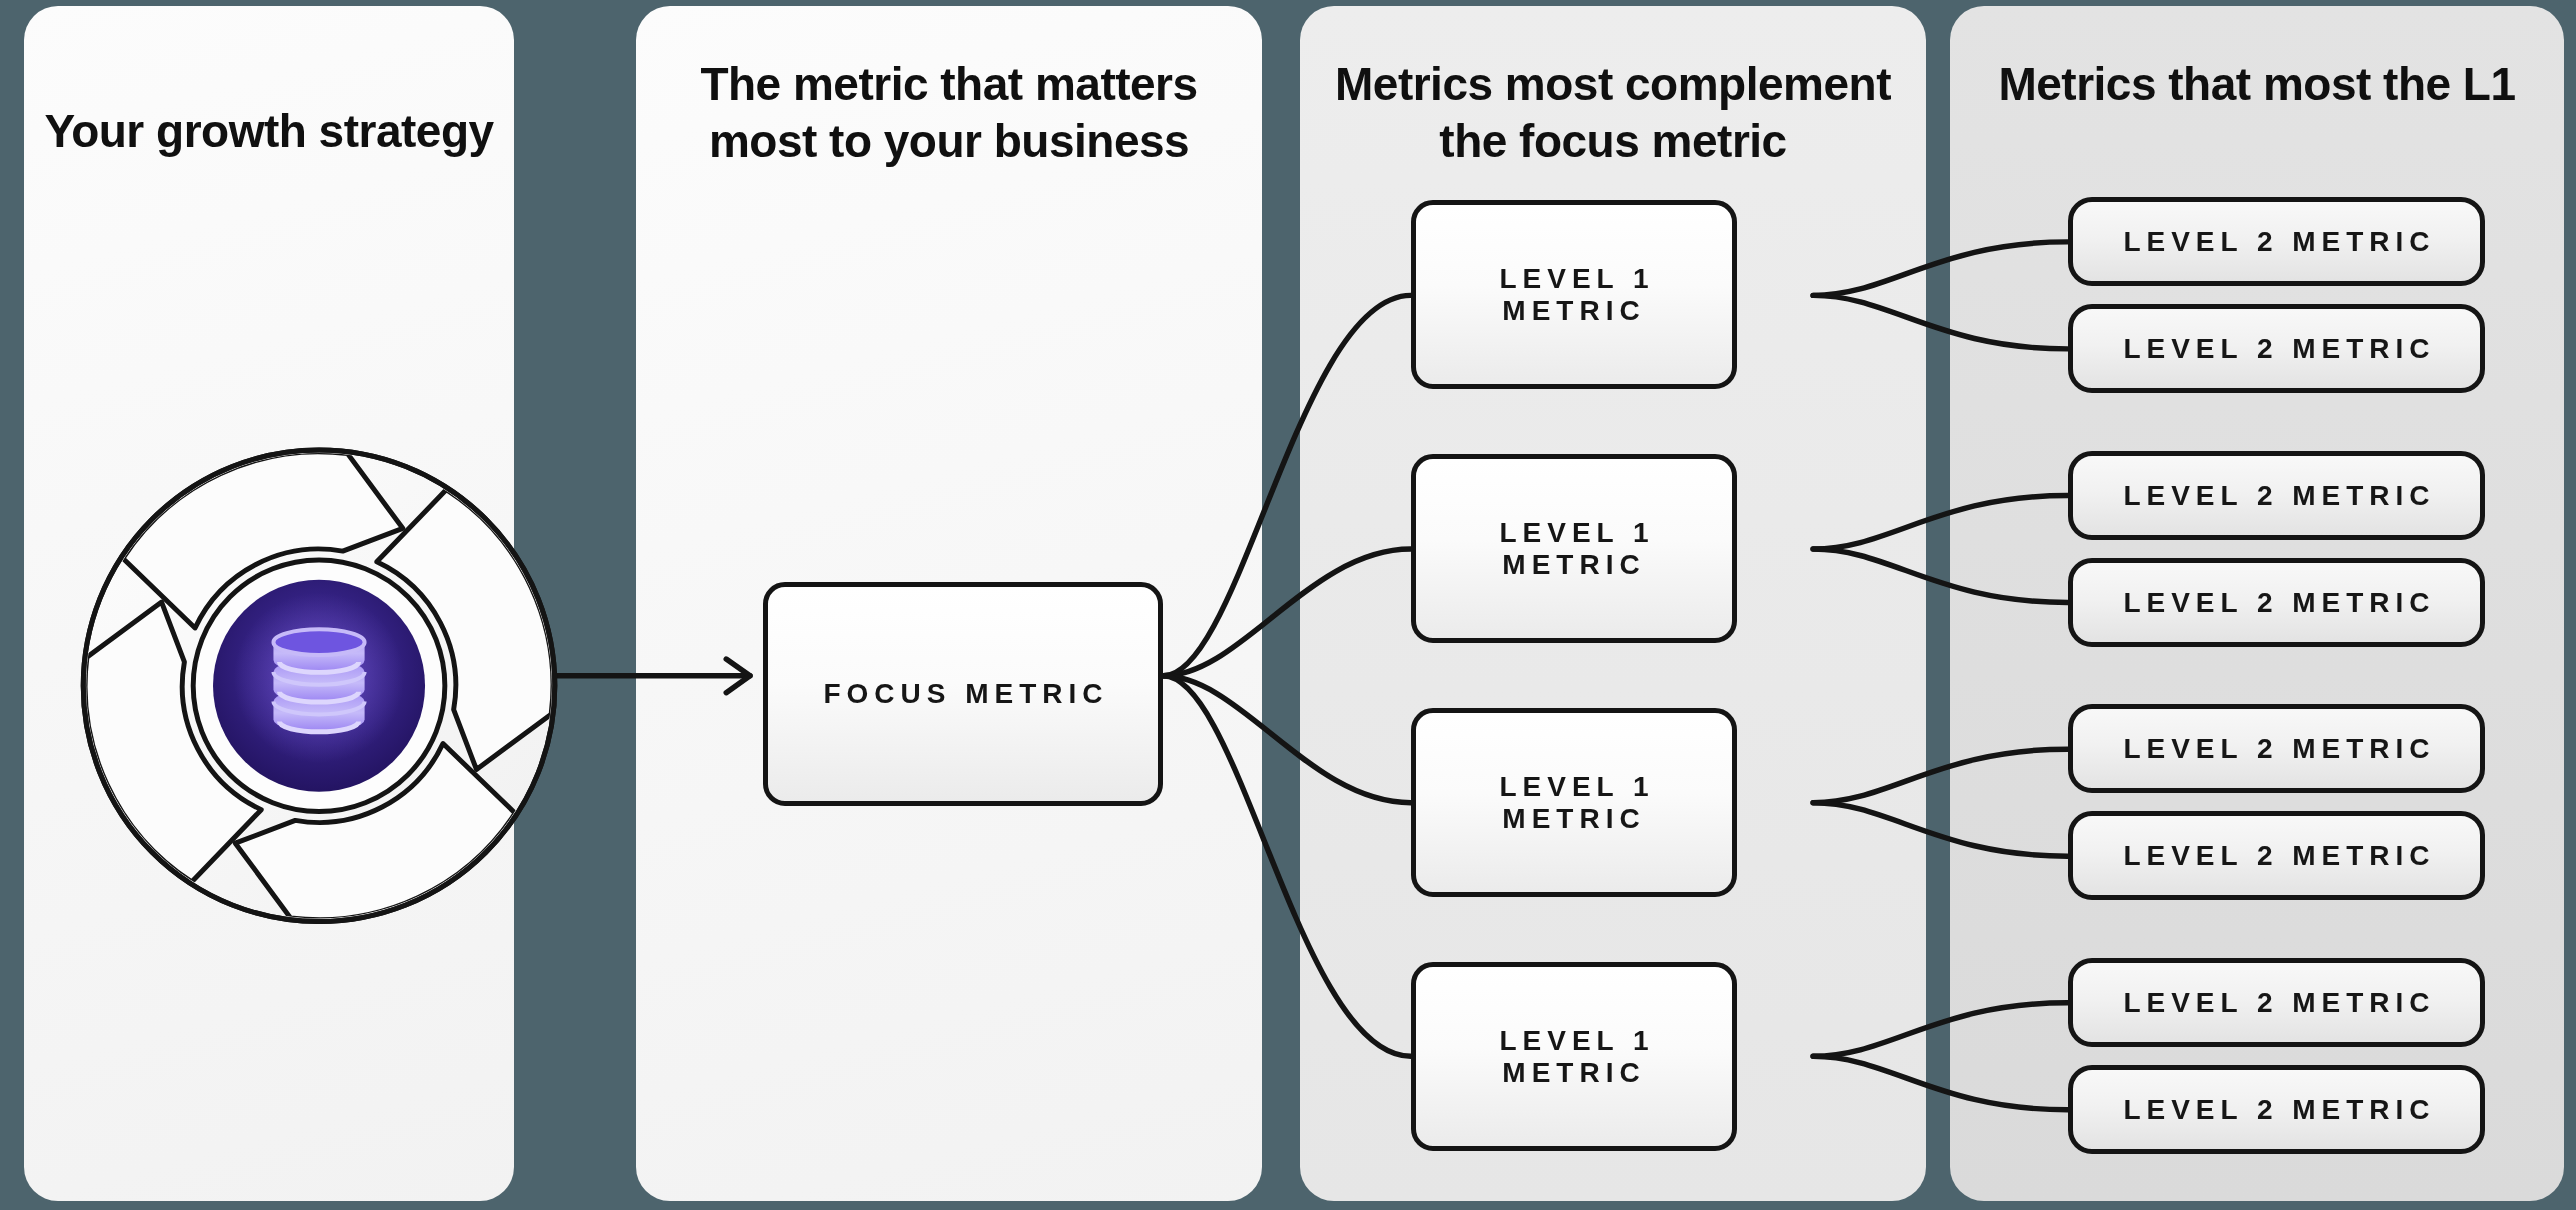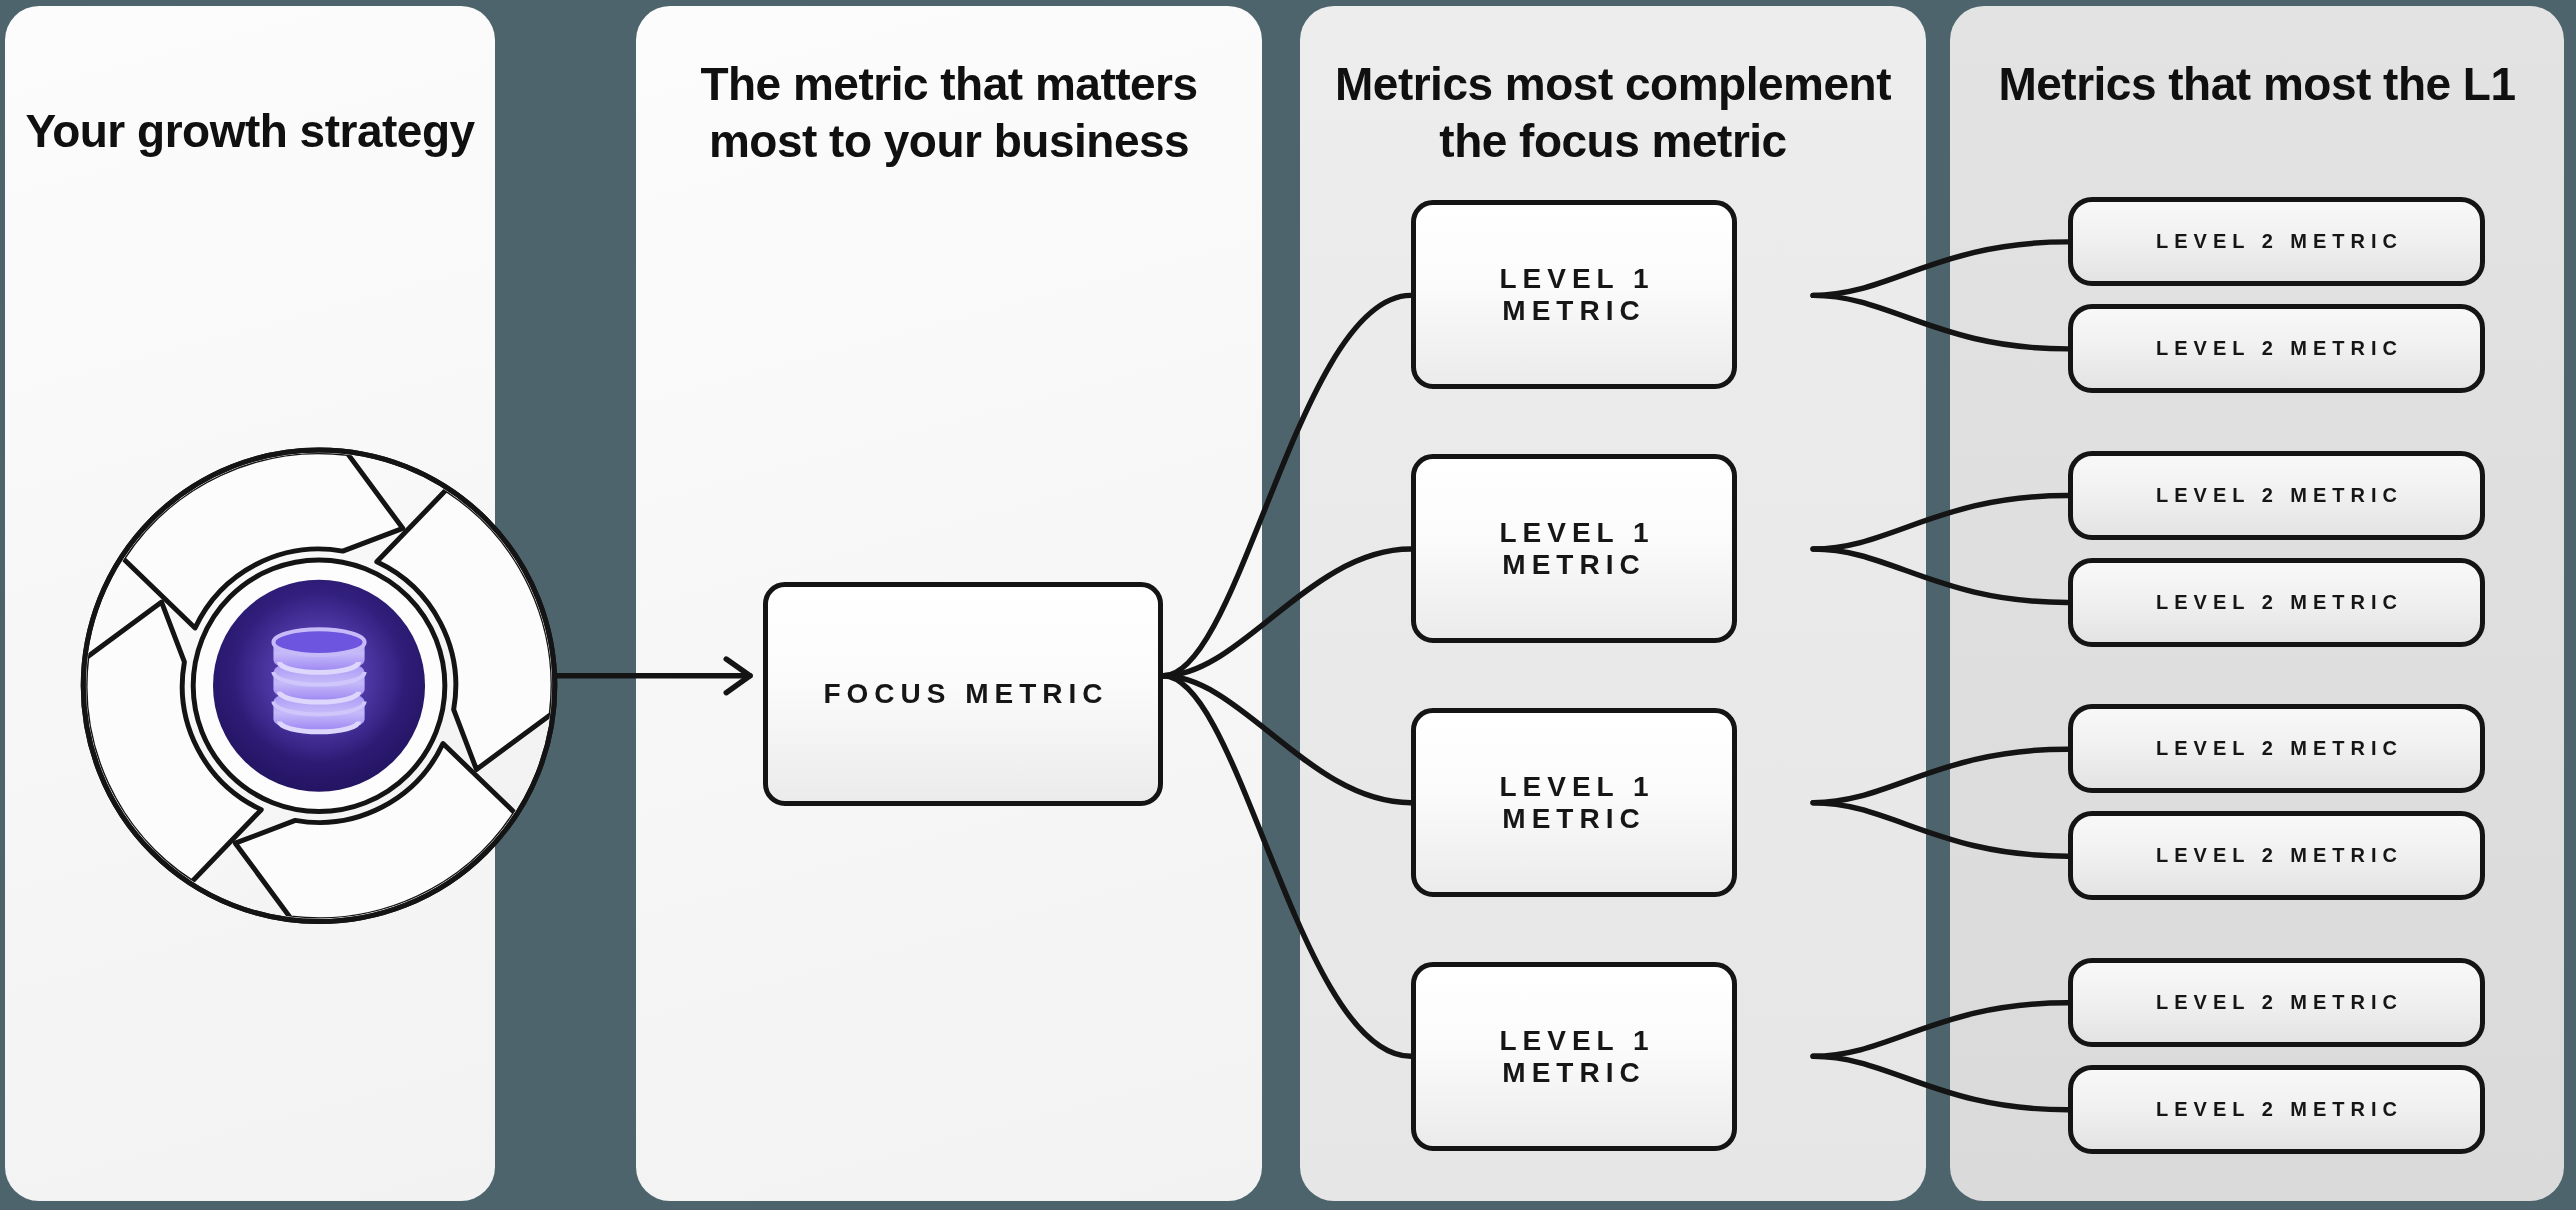--- a/index.html
+++ b/index.html
@@ -10,36 +10,36 @@
     --panel-dark-a:#e3e3e3;  --panel-dark-b:#dadada;
   }
   *{margin:0;padding:0;box-sizing:border-box}
   html,body{width:2576px;height:1211px;background:var(--bg);overflow:hidden}
   .canvas{position:relative;width:2576px;height:1211px;background:var(--bg);
           font-family:"Liberation Sans",sans-serif;color:var(--ink)}
   .panel{position:absolute;top:6px;height:1195px;border-radius:34px}
   .panel.light{background:linear-gradient(165deg,var(--panel-light-a) 0%,var(--panel-light-b) 100%)}
   .panel.mid{background:linear-gradient(180deg,var(--panel-mid-a) 0%,var(--panel-mid-b) 100%)}
   .panel.dark{background:linear-gradient(180deg,var(--panel-dark-a) 0%,var(--panel-dark-b) 100%)}
-  #panel-1{left:5px;width:490px}
+  #panel-1{left:24px;width:490px}
   #panel-2{left:636px;width:626px}
   #panel-3{left:1300px;width:626px}
   #panel-4{left:1950px;width:614px}
   .panel-title{position:absolute;left:0;width:100%;text-align:center;
                font-size:46px;font-weight:700;line-height:1.24;letter-spacing:-0.5px;color:#101010}
   .panel-title span{display:block}
   #panel-1 .panel-title{top:97px}
   #panel-2 .panel-title,#panel-3 .panel-title,#panel-4 .panel-title{top:50px}
   svg.overlay{position:absolute;left:0;top:0;width:2576px;height:1211px;pointer-events:none}
   .box{position:absolute;display:flex;align-items:center;justify-content:center;
        border:5px solid var(--ink);background:linear-gradient(180deg,#ffffff 0%,#fbfbfb 45%,#ebebeb 100%);
        font-weight:700;letter-spacing:6px;text-indent:6px;color:#161616;text-align:center}
   .box.focus,.box.l1{width:400px;height:224px;border-radius:22px;font-size:28px}
   .box.l1{width:326px;height:189px}
-  .box.l2{left:2068px;width:417px;height:89px;border-radius:24px;font-size:20px;
+  .box.l2{left:2068px;width:417px;height:89px;border-radius:24px;font-size:28px;
           background:linear-gradient(180deg,#f8f8f8 0%,#f1f1f1 45%,#e3e3e3 100%)}
   .box.focus{left:763px;top:582px}
   .box.l1{left:1411px}
   #l1-1{top:200px}#l1-2{top:454px}#l1-3{top:708px}#l1-4{top:962px}
   #l2-1{top:197px}#l2-2{top:304px}
   #l2-3{top:451px}#l2-4{top:558px}
   #l2-5{top:704px}#l2-6{top:811px}
   #l2-7{top:958px}#l2-8{top:1065px}
 </style>
 </head>

